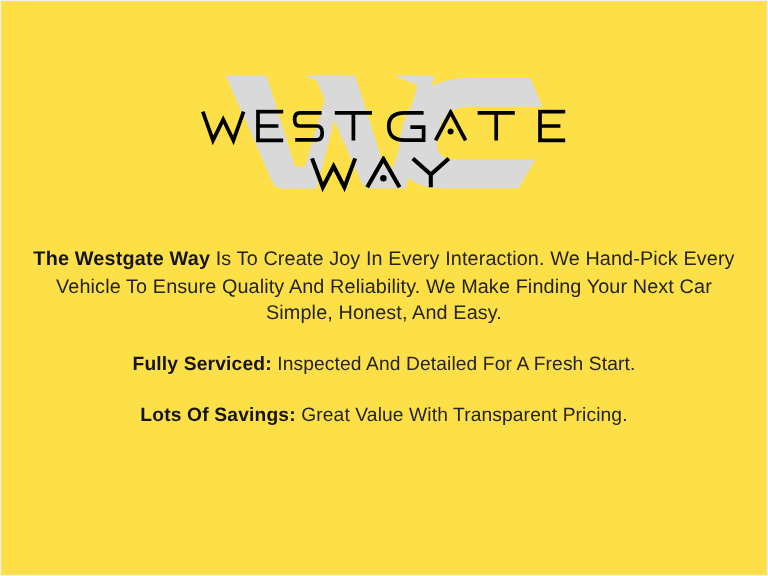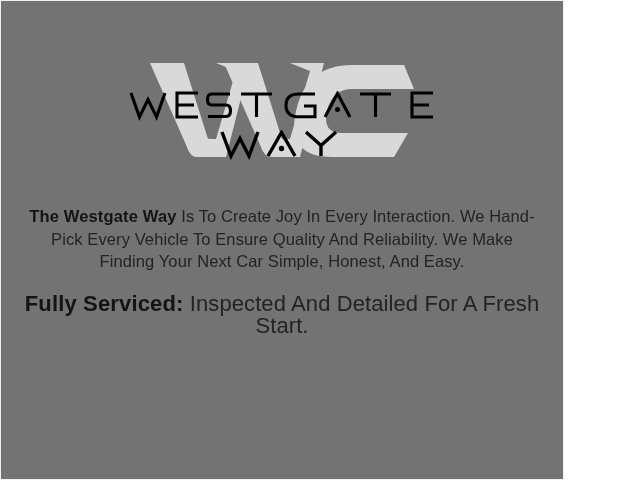--- a/index.html
+++ b/index.html
@@ -9,23 +9,23 @@
   }
   body {
     width: 640px;
     height: 480px;
     overflow: hidden;
     font-family: "Liberation Sans", sans-serif;
   }
 
   #page {
     position: relative;
-    width: 564px;
+    width: 640px;
     height: 480px;
-    background: #737373;
+    background: #fde047;
     box-sizing: border-box;
     border: 1px solid #f1f1f1;
     overflow: hidden;
   }
 
   
   .brand-block {
     position: relative;
     height: 186px;
     display: flex;
@@ -78,21 +78,21 @@
     margin: 0;
     padding: 0 6px;
     font-size: 16.5px;
     line-height: 22.5px;
     letter-spacing: 0.1px;
     color: #232323;
   }
 
   .feature {
     margin: 0;
-    font-size: 22px;
+    font-size: 16px;
     line-height: 22.5px;
     letter-spacing: 0.1px;
     color: #232323;
   }
 
   .lead {
     font-weight: bold;
     color: #141414;
     letter-spacing: 0.15px;
   }
@@ -186,18 +186,19 @@
     <div class="spacer-top"></div>
 
     <p class="intro"><span class="lead">The Westgate Way</span><span> Is To Create Joy In Every Interaction. We Hand-Pick Every Vehicle To Ensure Quality And Reliability. We Make Finding Your Next Car Simple, Honest, And Easy.</span></p>
 
     <div class="gap-intro"></div>
 
     <p class="feature"><span class="lead">Fully Serviced:</span><span> Inspected And Detailed For A Fresh Start.</span></p>
 
     <div class="gap-feature"></div>
 
+    <p class="feature"><span class="lead">Lots Of Savings:</span><span> Great Value With Transparent Pricing.</span></p>
 
     <div class="gap-feature"></div>
 
 
   </div>
 </div>
 
 </body></html>

